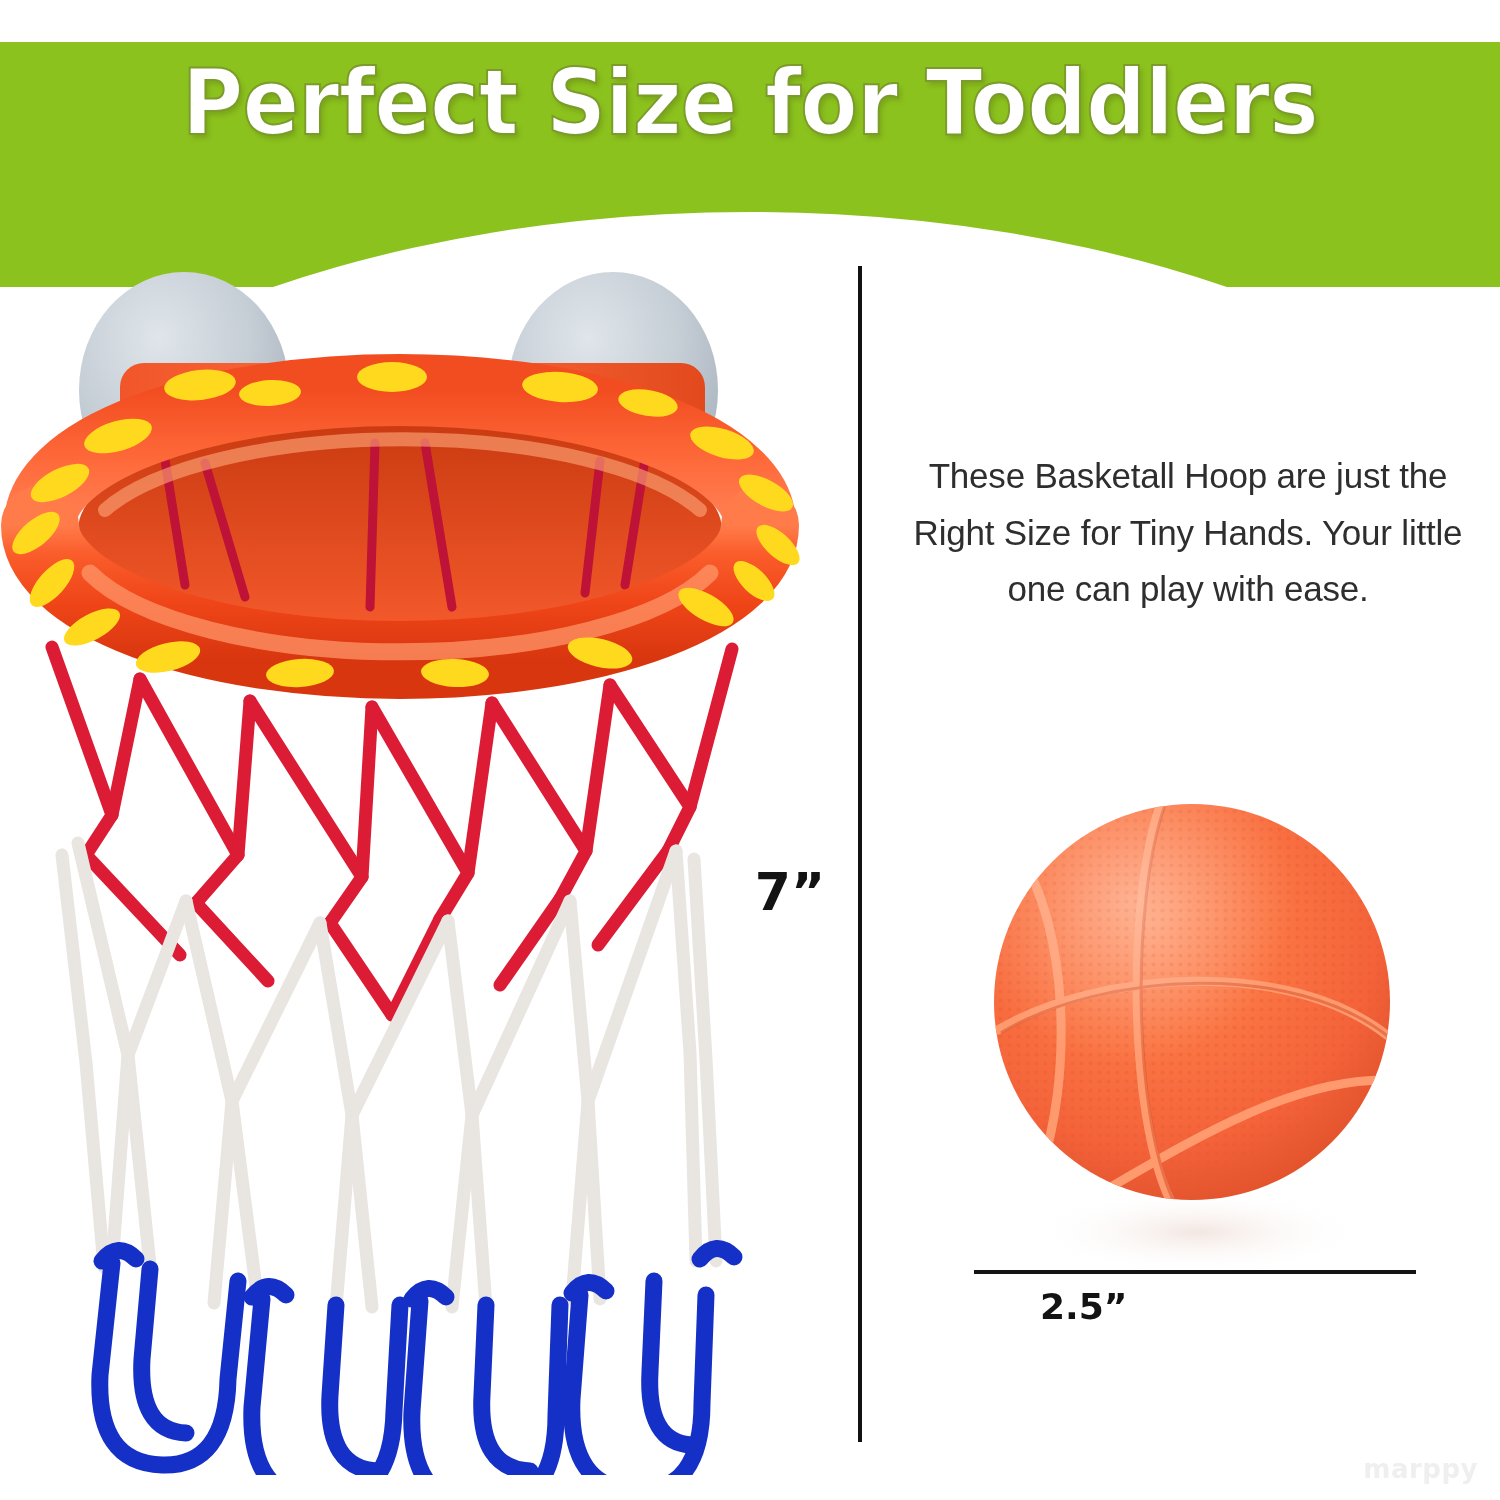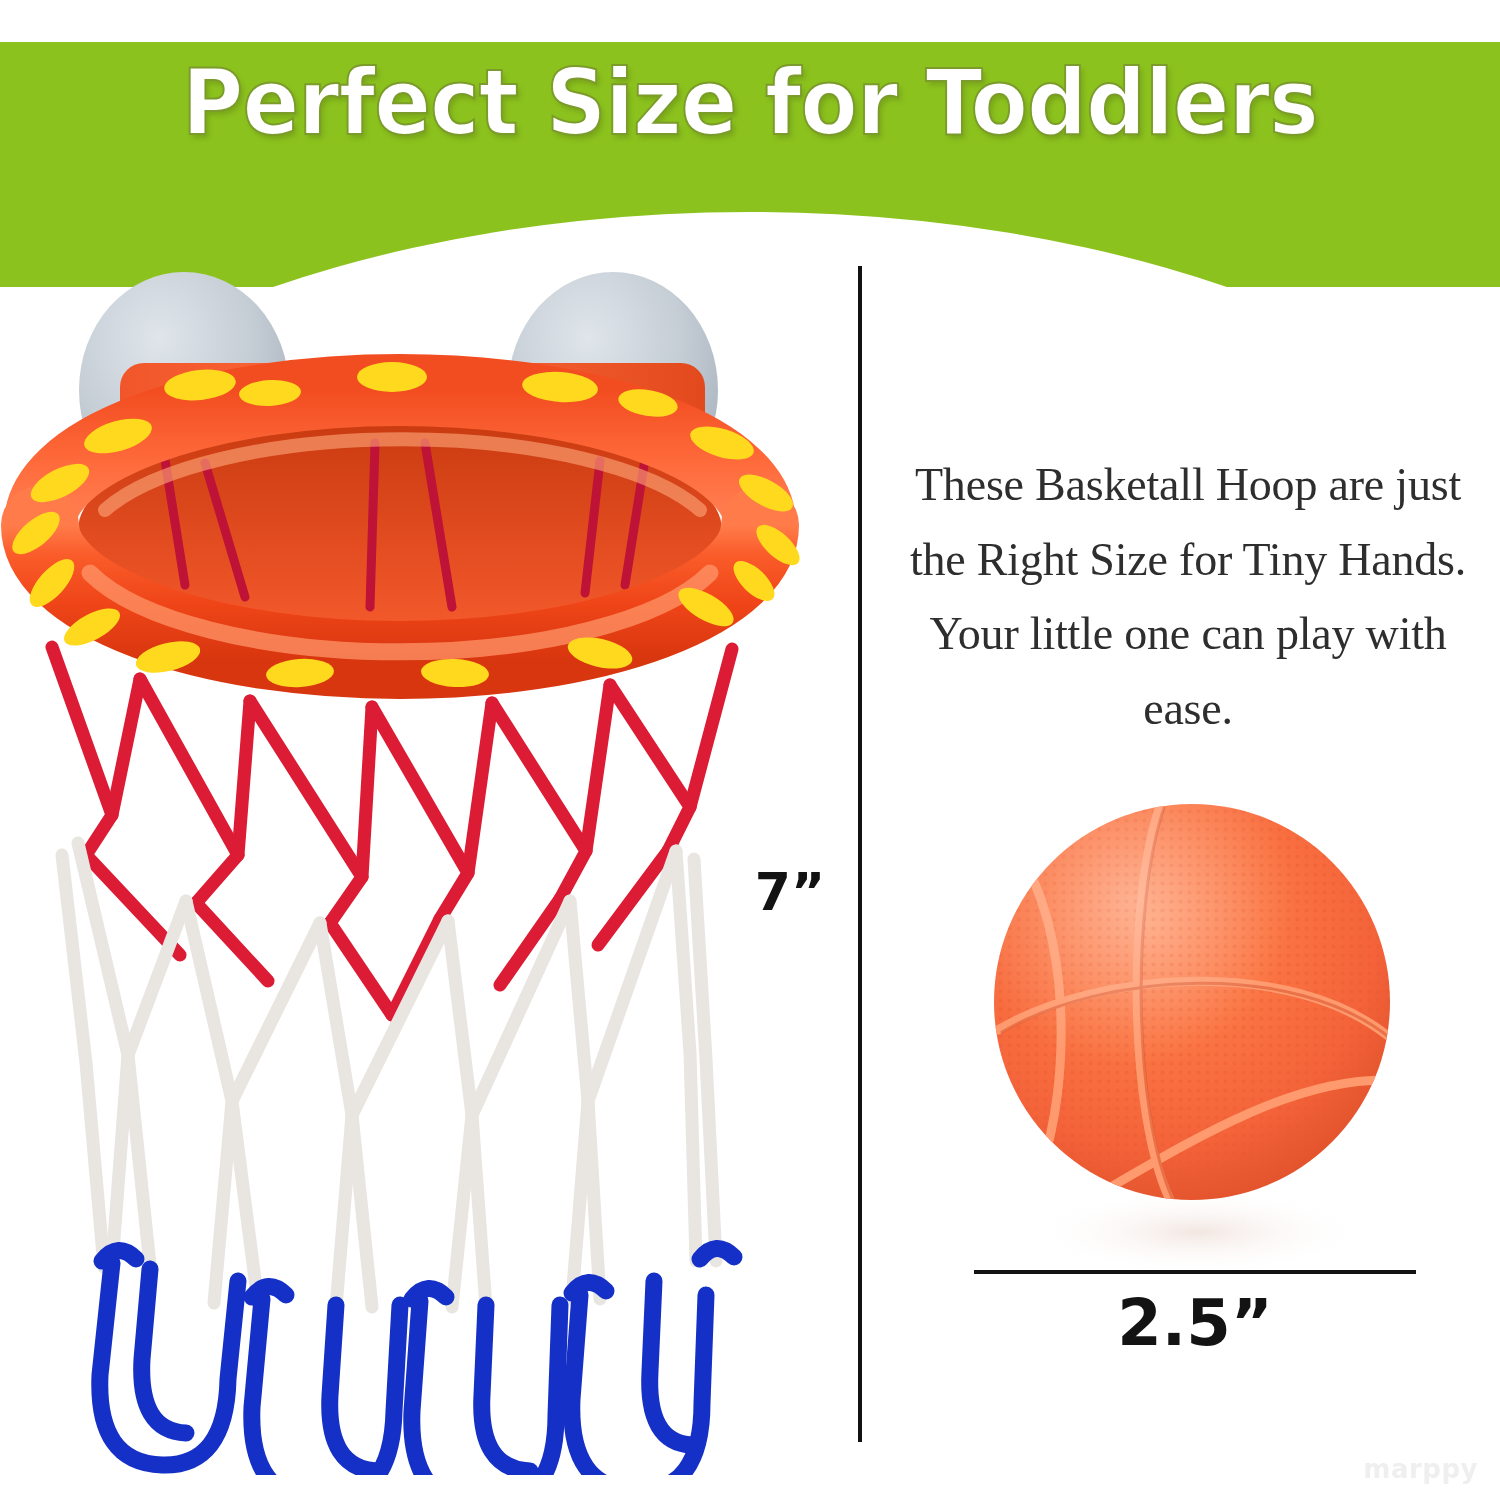--- a/index.html
+++ b/index.html
@@ -95,22 +95,22 @@
     color: #131313;
   }
 
   
   #description-text {
     position: absolute;
     left: 888px;
     top: 448px;
     width: 600px;
     text-align: center;
-    font-family: Liberation Serif, serif;
-    font-size: 46px;
+    font-family: Liberation Sans, sans-serif;
+    font-size: 35px;
     line-height: 1.62;
     color: #2e2e2e;
     letter-spacing: -0.2px;
   }
 
   
   #ball-figure {
     position: absolute;
     left: 960px;
     top: 780px;
@@ -125,24 +125,24 @@
     top: 1270px;
     width: 442px;
     height: 4px;
     background: #131313;
   }
   #ball-size-label {
     position: absolute;
     left: 1040px;
     top: 1286px;
     width: 310px;
-    text-align: center;
+    text-align: left;
     font-family: "DejaVu Sans", sans-serif;
     font-weight: bold;
-    font-size: 64px;
+    font-size: 36px;
     color: #131313;
   }
 
   
   #watermark {
     position: absolute;
     right: 22px;
     bottom: 16px;
     font-family: "DejaVu Sans", sans-serif;
     font-weight: bold;

